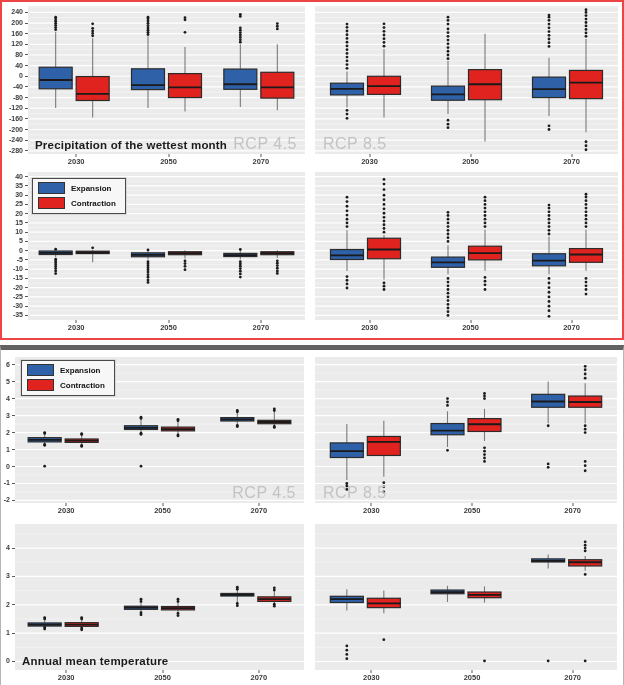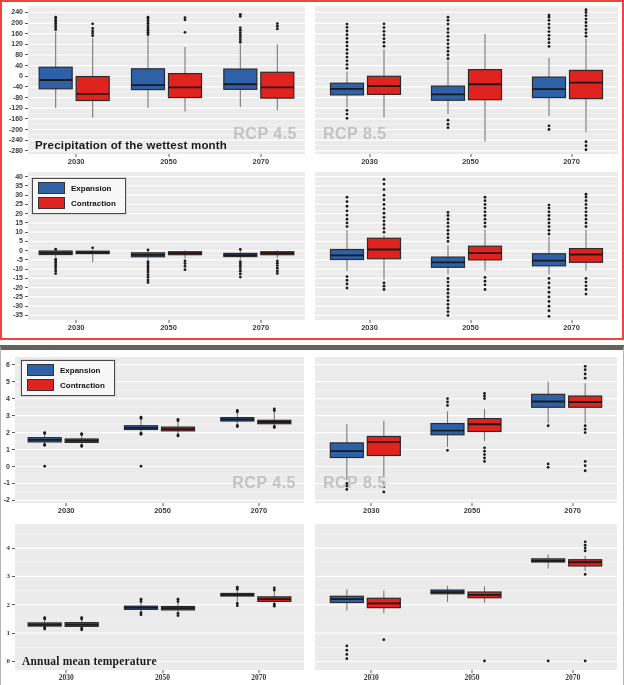--- a/index.html
+++ b/index.html
@@ -4,42 +4,42 @@
 <style>
   html,body{margin:0;padding:0;background:#fff;}
   body{width:624px;height:685px;position:relative;font-family:"Liberation Sans",sans-serif;}
   .sheet{position:relative;width:624px;height:685px;background:#fff;overflow:hidden;}
   .figure{position:absolute;left:0;right:0;box-sizing:border-box;background:#fff;}
   .fig-top{top:0;height:340px;border:2px solid #ef4444;}
   .fig-bottom{top:345px;height:340px;border-top:5px solid #626262;border-left:1px solid #b5b5b5;border-right:1px solid #b5b5b5;}
   .chart-block{position:relative;}
   .fig-top .chart-block{margin-top:4px;}
   .fig-bottom .chart-block{margin-top:7px;}
-  .fig-bottom .chart-block + .chart-block{font-family:Liberation Serif, serif;}
+  .fig-bottom .chart-block + .chart-block{}
   .chart-row{display:flex;align-items:flex-start;}
   .h148 .chart-row{height:148px;}
   .h146 .chart-row{height:146px;}
   .gutter{position:relative;flex:0 0 auto;height:100%;}
   .fig-top .gutter,.fig-top .gspace{width:26px;}
   .fig-bottom .gutter,.fig-bottom .gspace{width:14px;}
   .panel{position:relative;flex:0 0 auto;background:#ebebeb;height:100%;}
   .fig-top .p0{width:277px;}
   .fig-top .p1{width:303px;margin-left:10px;}
   .fig-bottom .p0{width:289px;}
   .fig-bottom .p1{width:302px;margin-left:11px;}
   .panel svg{display:block;}
   .ytick{position:absolute;right:5px;font-size:7px;line-height:8px;color:#3c3c3c;font-weight:600;white-space:nowrap;}
   .ydash{position:absolute;right:0;width:3px;height:1px;background:#5a5a5a;}
   .xlabels{display:flex;height:14px;position:relative;justify-content:space-between;}
   .gspace{flex:0 0 auto;}
   .xarea{position:relative;flex:0 0 auto;height:100%;}
   .xtick{position:absolute;top:3px;transform:translateX(-50%);font-size:7.5px;font-weight:700;color:#3a3a3a;}
   .xdash{position:absolute;top:0;width:1px;height:3px;background:#5a5a5a;transform:translateX(-50%);}
   .panel-title{position:absolute;left:7px;bottom:3px;font-size:11.5px;font-weight:800;color:#1b1b1b;letter-spacing:.2px;z-index:2;white-space:nowrap;}
-  .rcp{position:absolute;bottom:11px;font-size:16px;font-weight:700;color:#c3c3c3;letter-spacing:.5px;z-index:2;}
+  .rcp{position:absolute;bottom:1px;font-size:16px;font-weight:400;color:#c3c3c3;letter-spacing:.5px;z-index:2;}
   .rcp-right{right:8px;}
   .rcp-left{left:8px;}
   .legend{position:absolute;z-index:3;background:#f7f7f7;border:1.5px solid #4a4a4a;outline:1px solid #d9d9d9;padding:3px 9px 4px 5px;display:flex;flex-direction:column;gap:3px;}
   .legend-row2{left:4px;top:6px;}
   .legend-row3{left:6px;top:3px;}
   .legend-item{display:flex;align-items:center;gap:6px;}
   .swatch{width:25px;height:10px;border:1px solid #333;display:inline-block;}
   .legend-label{font-size:8px;font-weight:800;color:#111;white-space:nowrap;}
 </style>
 </head>

